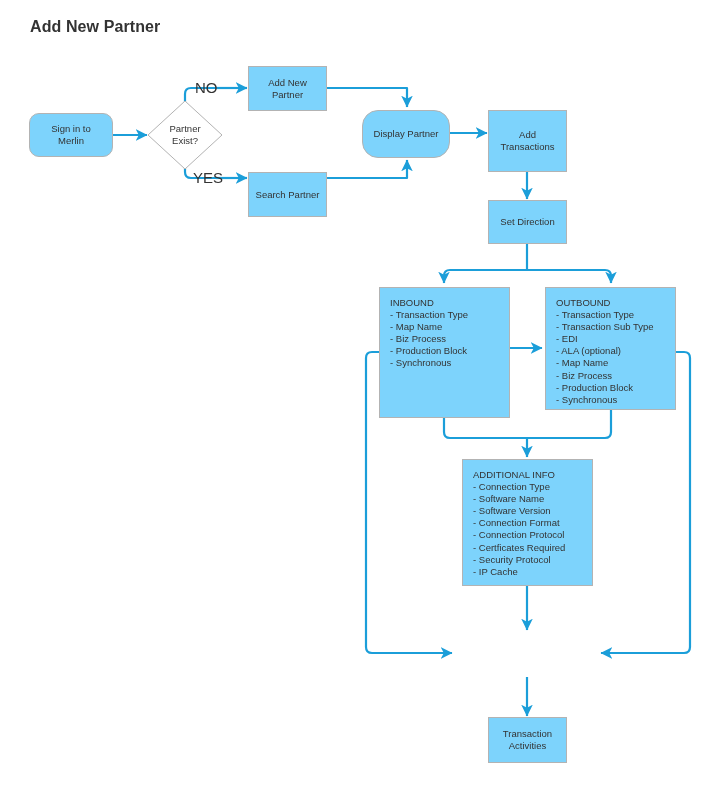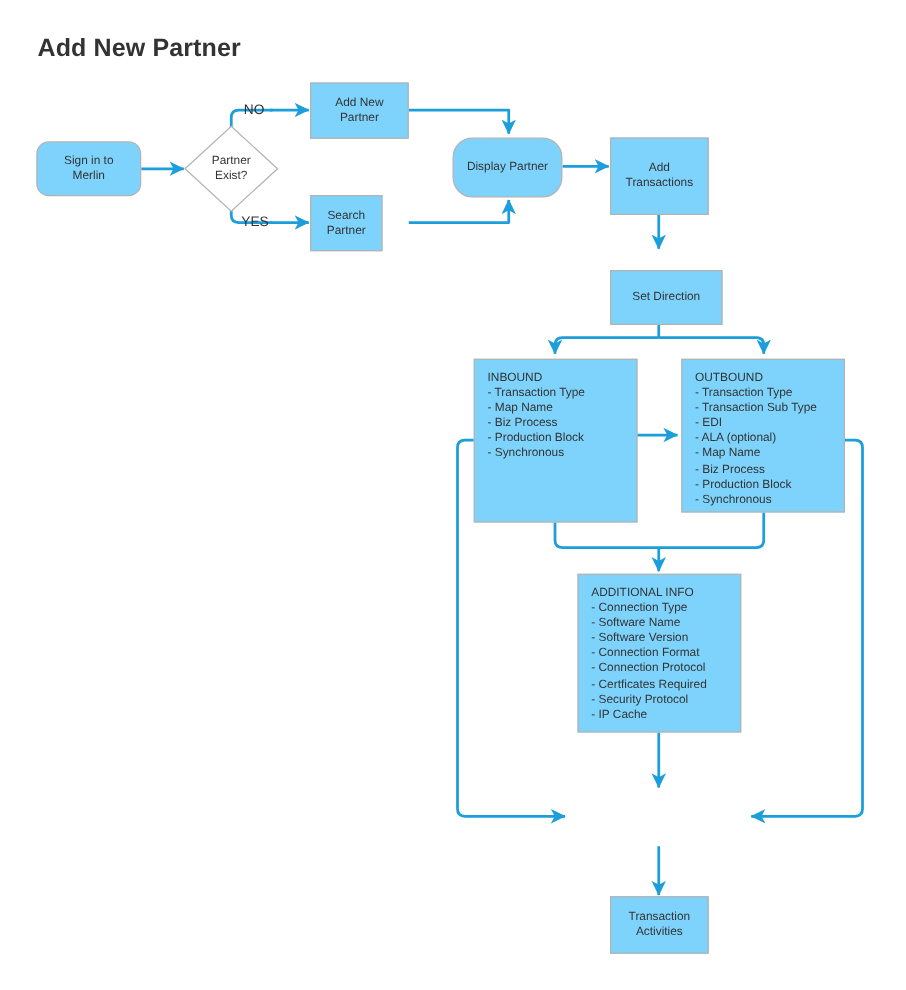--- a/index.html
+++ b/index.html
@@ -15,22 +15,22 @@
   #canvas {
     position: relative;
     width: 725px;
     height: 792px;
     background: #ffffff;
     overflow: hidden;
   }
   #page-title {
     position: absolute;
     left: 30px;
-    top: 28px;
-    font-size: 20px;
+    top: 18px;
+    font-size: 16px;
     font-weight: bold;
     color: #333333;
     letter-spacing: 0.1px;
   }
   svg#wires {
     position: absolute;
     left: 0;
     top: 0;
     width: 725px;
     height: 792px;
@@ -87,21 +87,21 @@
     display: flex;
     align-items: center;
     justify-content: center;
     text-align: center;
     font-size: 9.5px;
     line-height: 12px;
     color: #333333;
   }
   .edge-label {
     position: absolute;
-    font-size: 11px;
+    font-size: 15px;
     line-height: 12px;
     color: #333333;
     white-space: nowrap;
   }
   .nline { display: block; }
 </style>
 </head>
 <body>
 
 <div id="canvas">
@@ -175,40 +175,40 @@
 
   <div class="edge-label" style="left:193px; top:172px;">YES</div>
 
   <div class="node" style="left:248px; top:66px; width:79px; height:45px;">
     <span>
       <span class="nline">Add New</span>
       <span class="nline">Partner</span>
     </span>
   </div>
 
-  <div class="node" style="left:248px; top:156px; width:58px; height:45px;">
+  <div class="node" style="left:248px; top:172px; width:79px; height:45px;">
     <span>
       <span class="nline">Search Partner</span>
     </span>
   </div>
 
   <div class="node" style="left:362px; top:110px; width:88px; height:48px;border-radius:16px;">
     <span>
       <span class="nline">Display Partner</span>
     </span>
   </div>
 
   <div class="node" style="left:488px; top:110px; width:79px; height:62px;">
     <span>
       <span class="nline">Add</span>
       <span class="nline">Transactions</span>
     </span>
   </div>
 
-  <div class="node" style="left:488px; top:216px; width:90px; height:44px;">
+  <div class="node" style="left:488px; top:200px; width:79px; height:44px;">
     <span>
       <span class="nline">Set Direction</span>
     </span>
   </div>
 
   <div class="node listbox" style="left:379px; top:287px; width:131px; height:131px;">
     <span class="lb-title">INBOUND</span>
     <span class="lb-item">- Transaction Type</span>
     <span class="lb-item">- Map Name</span>
     <span class="lb-item">- Biz Process</span>

